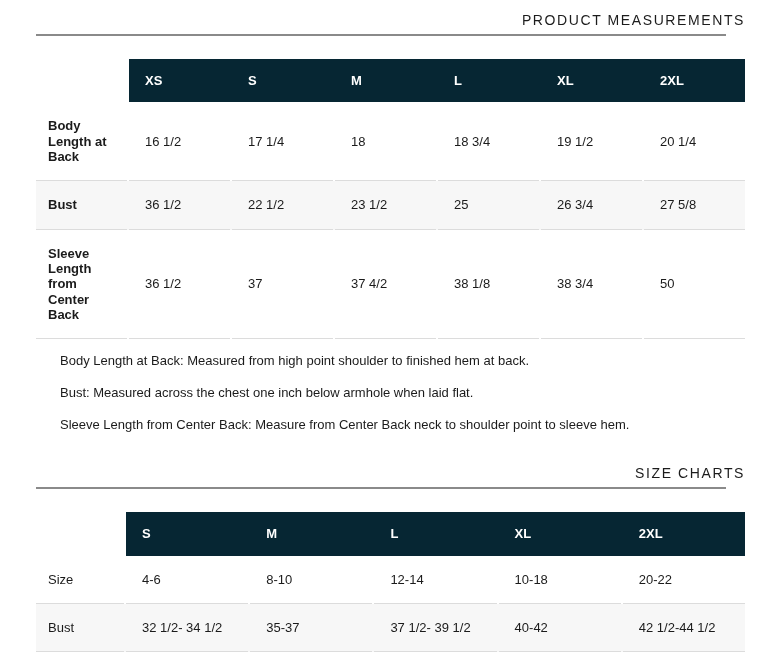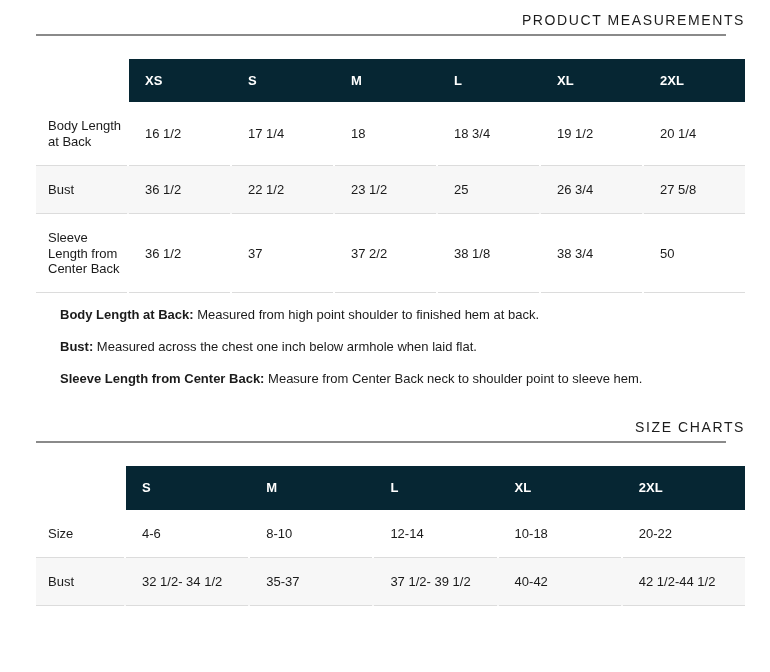--- a/index.html
+++ b/index.html
@@ -43,42 +43,42 @@
   .t-row{display:flex;align-items:stretch;}
   .t-label{
     margin-right:2px;
     padding:16px 6px 16px 12px;
     display:flex;align-items:center;
     line-height:1.18;
   }
   .t-cells{flex:1;display:grid;column-gap:2px;}
   .cols-6 .t-cells{grid-template-columns:repeat(6,1fr);}
   .cols-5 .t-cells{grid-template-columns:repeat(5,1fr);}
-  .t1 .t-label{width:91px;}
+  .t1 .t-label{width:91px;font-weight:bold;}
   .t2 .t-label{width:88px;}
   .t-cell{
     padding:16px 8px 16px 16px;
     display:flex;align-items:center;
     line-height:1.18;
   }
   .t-head .t-label{background:transparent;border:none;}
   .t-head .t-cells{background:var(--header_bg);}
   .t-head .t-cell{
     color:var(--header_text);
     font-weight:bold;
     padding-top:14px;padding-bottom:14px;
     border:none;
   }
   .t-data .t-label,
   .t-data .t-cell{border-bottom:1px solid var(--border);}
   .t-data.striped{background:var(--stripe_bg);}
 
   .notes{margin:14px 0 0 0;}
   .note-line{margin:0 0 16px 0;line-height:16px;}
-  .note-line b{font-weight:bold;padding-left:24px;}
+  .note-line b{font-weight:normal;padding-left:24px;}
 
   .second-section{margin-top:32px;}
 </style>
 </head>
 <body>
 
 <div class="wrap">
 
   <h2 class="section-heading">PRODUCT MEASUREMENTS</h2>
   <div class="heading-rule"></div>
@@ -119,21 +119,21 @@
         <div class="t-cell">26 3/4</div>
         <div class="t-cell">27 5/8</div>
       </div>
     </div>
 
     <div class="t-row t-data cols-6">
       <div class="t-label">Sleeve Length from Center Back</div>
       <div class="t-cells">
         <div class="t-cell">36 1/2</div>
         <div class="t-cell">37</div>
-        <div class="t-cell">37 2/2</div>
+        <div class="t-cell">37 4/2</div>
         <div class="t-cell">38 1/8</div>
         <div class="t-cell">38 3/4</div>
         <div class="t-cell">50</div>
       </div>
     </div>
   </div>
 
   <div class="notes">
     <p class="note-line"><b>Body Length at Back:</b> <span>Measured from high point shoulder to finished hem at back.</span></p>
     <p class="note-line"><b>Bust:</b> <span>Measured across the chest one inch below armhole when laid flat.</span></p>

